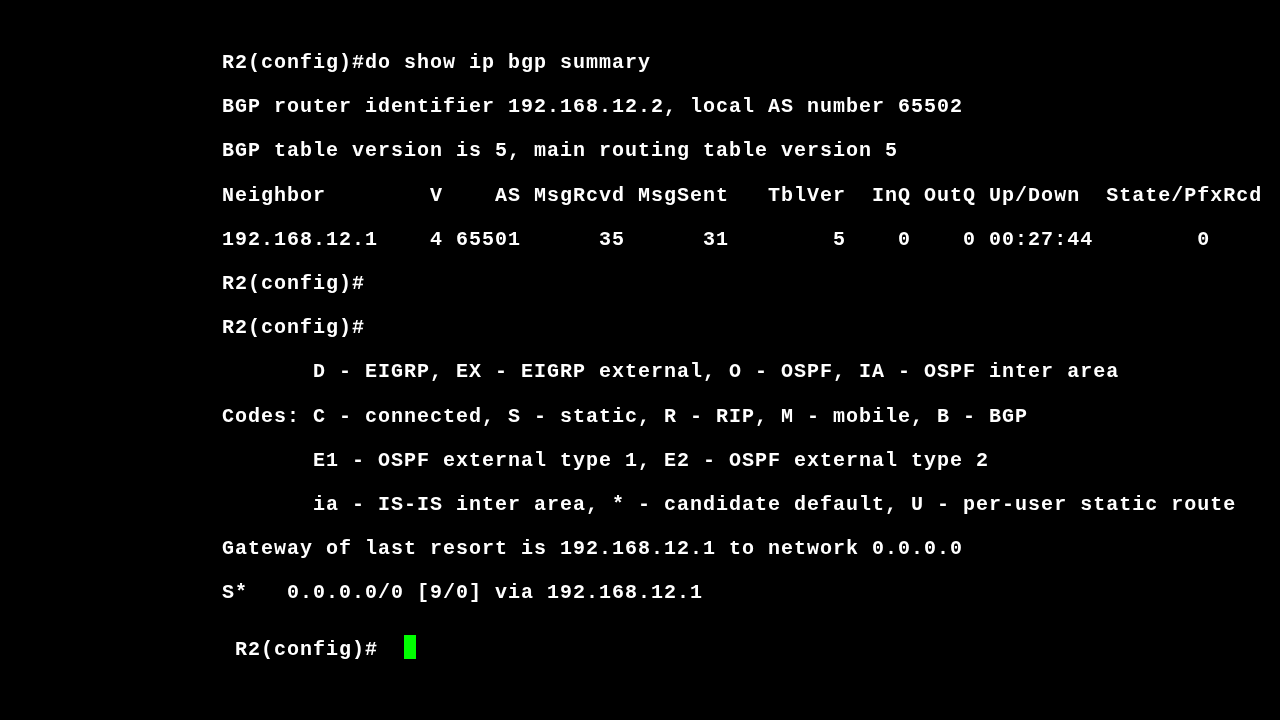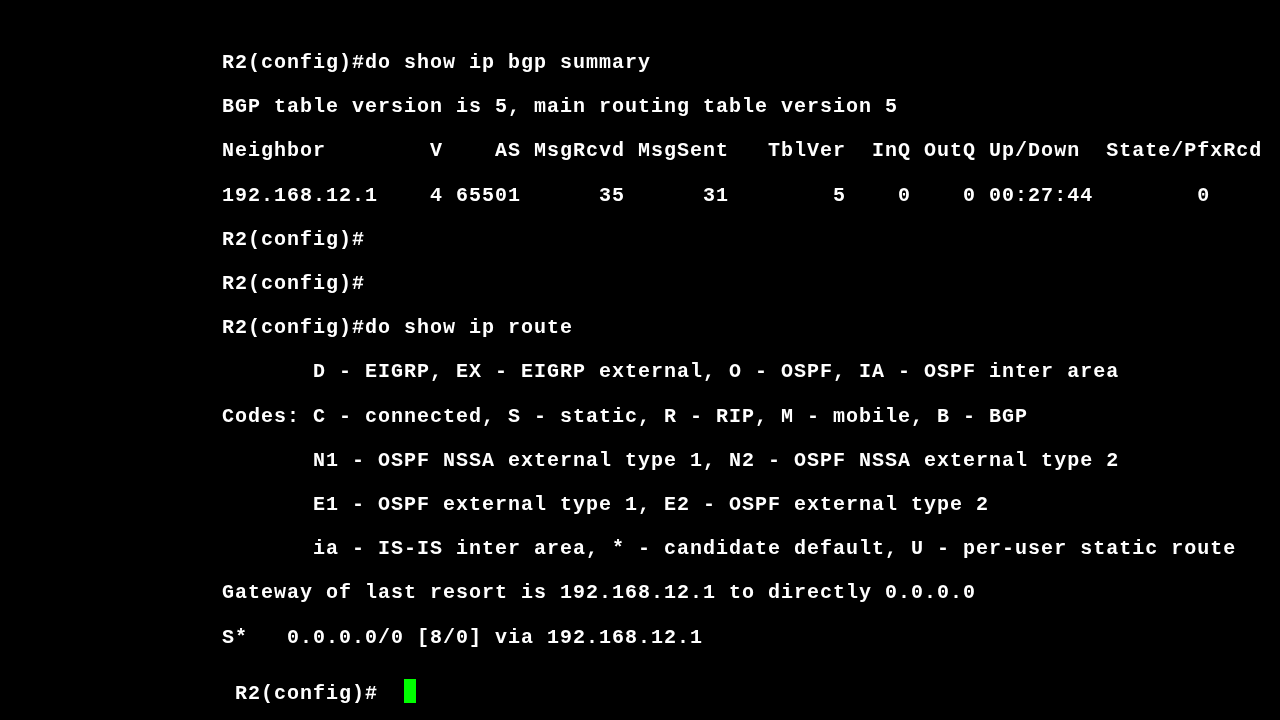--- a/index.html
+++ b/index.html
@@ -32,30 +32,29 @@
       background: #00ff00;
       vertical-align: text-bottom;
       margin-bottom: 2px;
     }
   </style>
 </head>
 <body>
 
 <div>
   <span class="line">R2(config)#do show ip bgp summary</span>
+  <span class="line">BGP router identifier 192.168.12.2, local AS number 65502</span>
   <span class="line">BGP table version is 5, main routing table version 5</span>
   <span class="line"></span>
   <span class="line">Neighbor        V    AS MsgRcvd MsgSent   TblVer  InQ OutQ Up/Down  State/PfxRcd</span>
   <span class="line">192.168.12.1    4 65501      35      31        5    0    0 00:27:44        0</span>
   <span class="line">R2(config)#</span>
   <span class="line">R2(config)#</span>
-  <span class="line">R2(config)#do show ip route</span>
   <span class="line">       D - EIGRP, EX - EIGRP external, O - OSPF, IA - OSPF inter area</span>
   <span class="line">Codes: C - connected, S - static, R - RIP, M - mobile, B - BGP</span>
-  <span class="line">       N1 - OSPF NSSA external type 1, N2 - OSPF NSSA external type 2</span>
   <span class="line">       E1 - OSPF external type 1, E2 - OSPF external type 2</span>
   <span class="line">       ia - IS-IS inter area, * - candidate default, U - per-user static route</span>
   <span class="line"></span>
-  <span class="line">Gateway of last resort is 192.168.12.1 to directly 0.0.0.0</span>
+  <span class="line">Gateway of last resort is 192.168.12.1 to network 0.0.0.0</span>
   <span class="line"></span>
-  <span class="line">S*   0.0.0.0/0 [8/0] via 192.168.12.1</span>
+  <span class="line">S*   0.0.0.0/0 [9/0] via 192.168.12.1</span>
   <span class="line"><span>R2(config)#</span><span class="cursor"></span></span>
 </div>
 
 </body></html>

